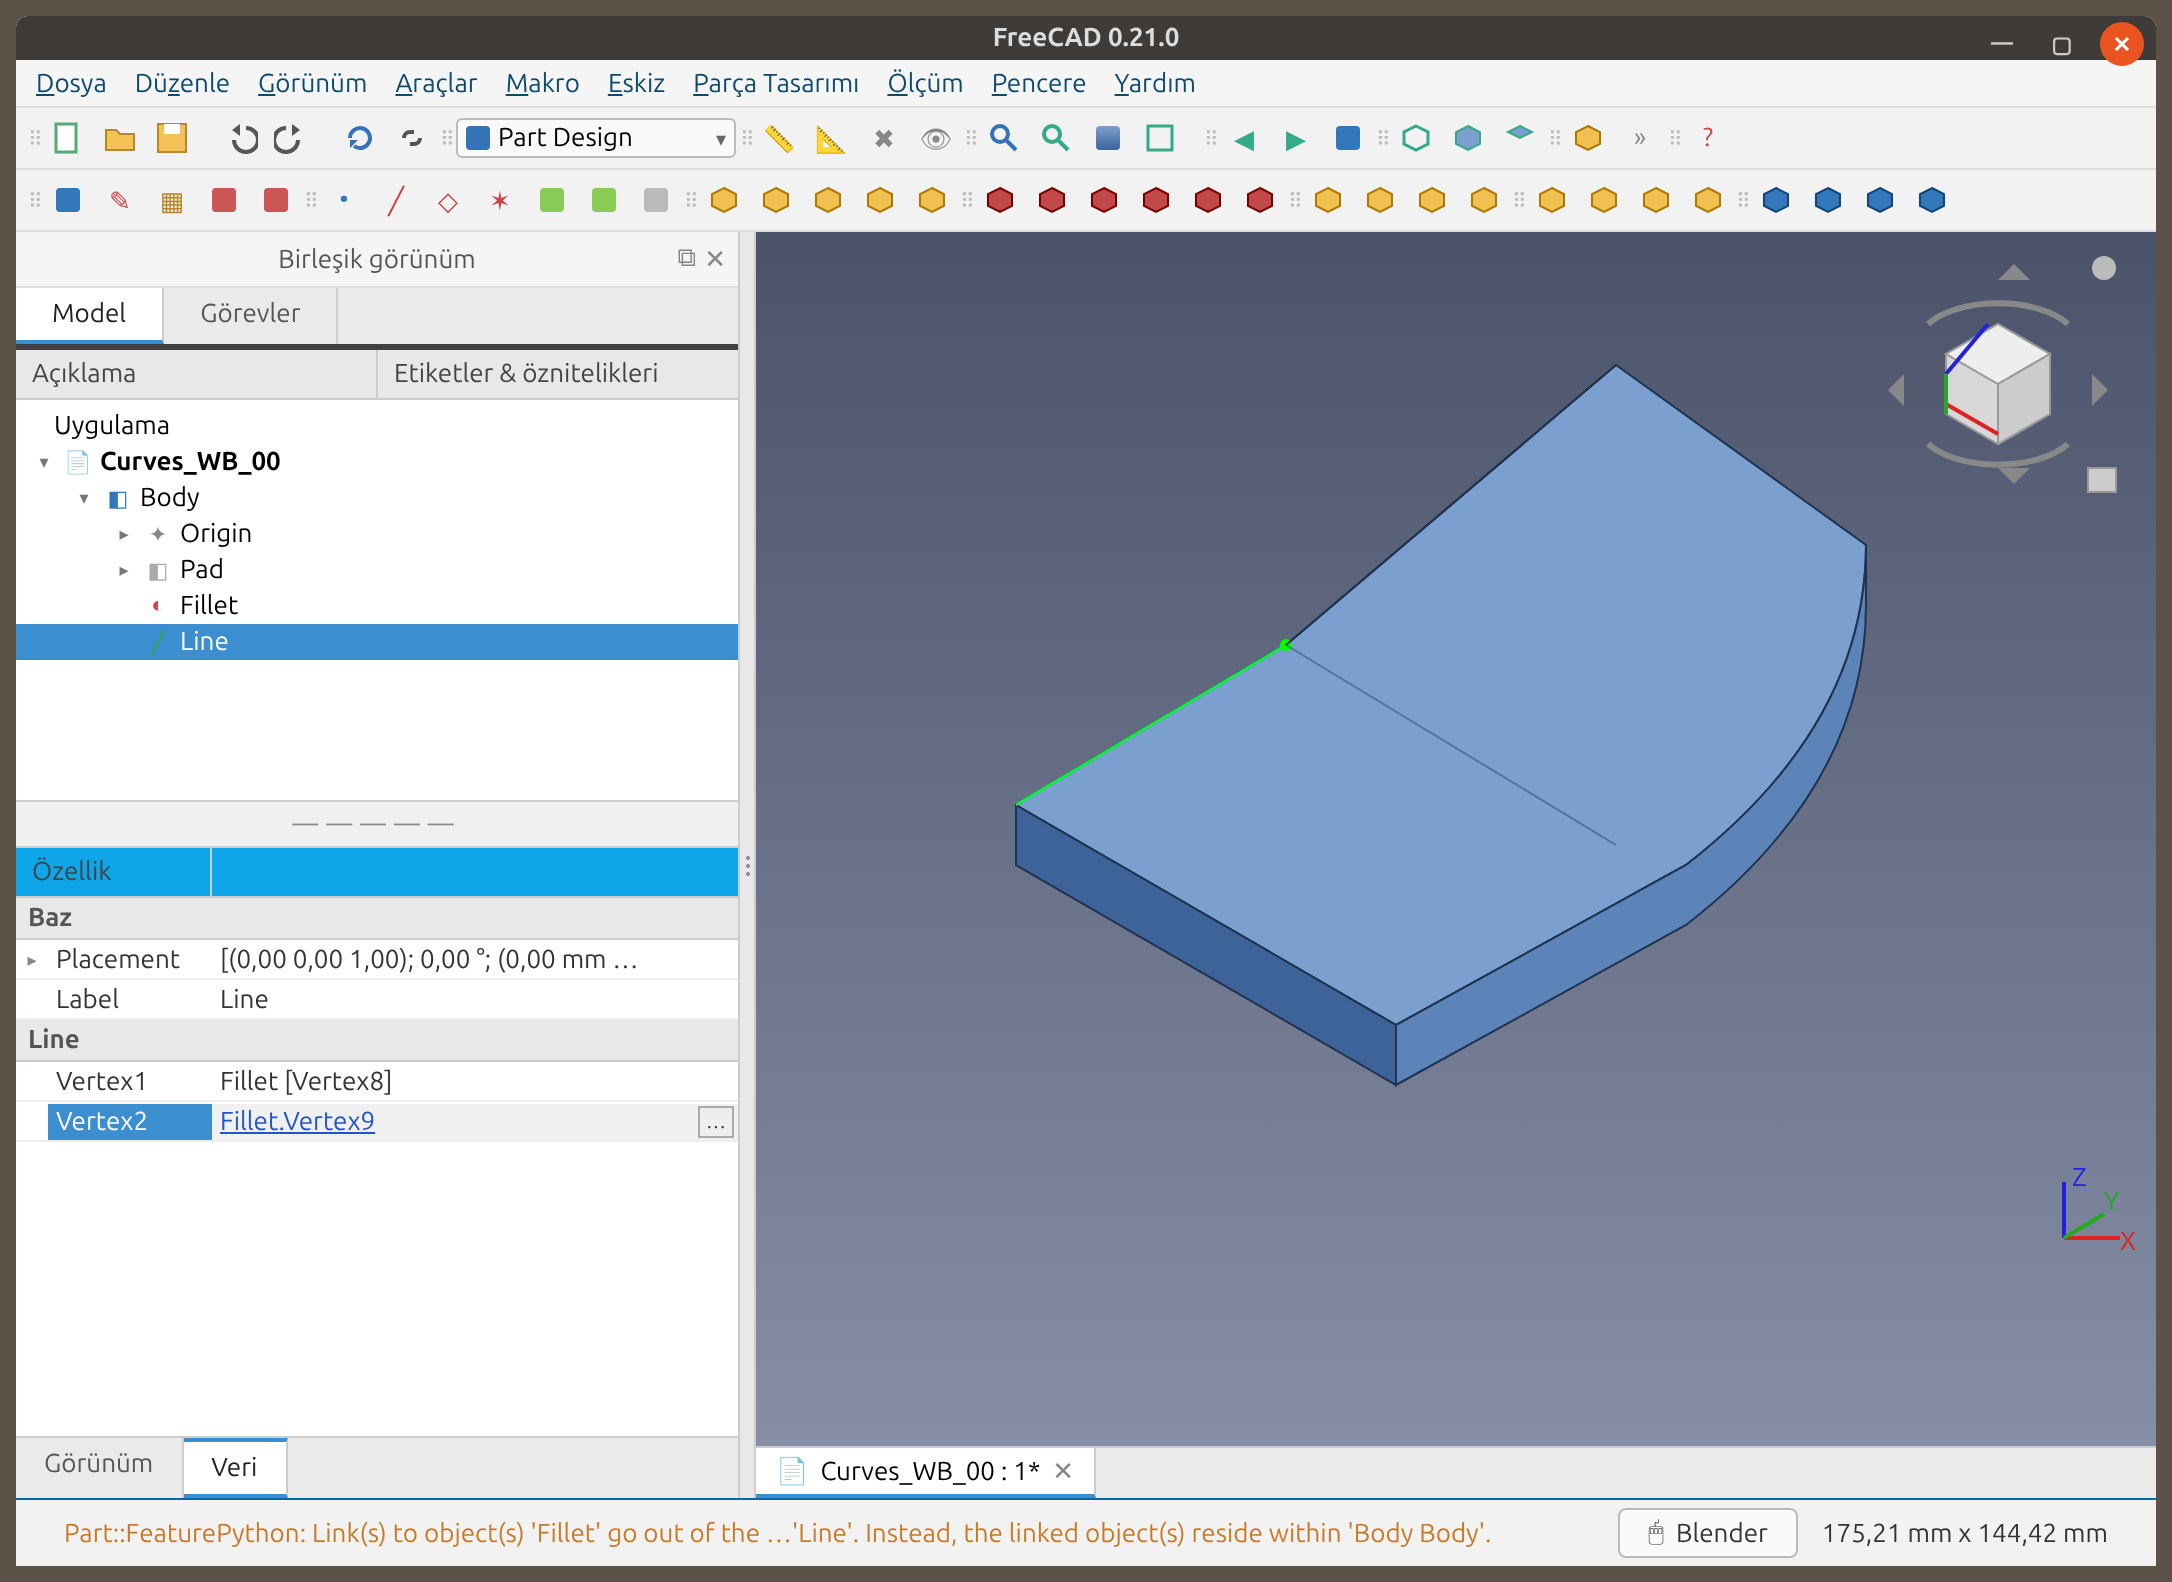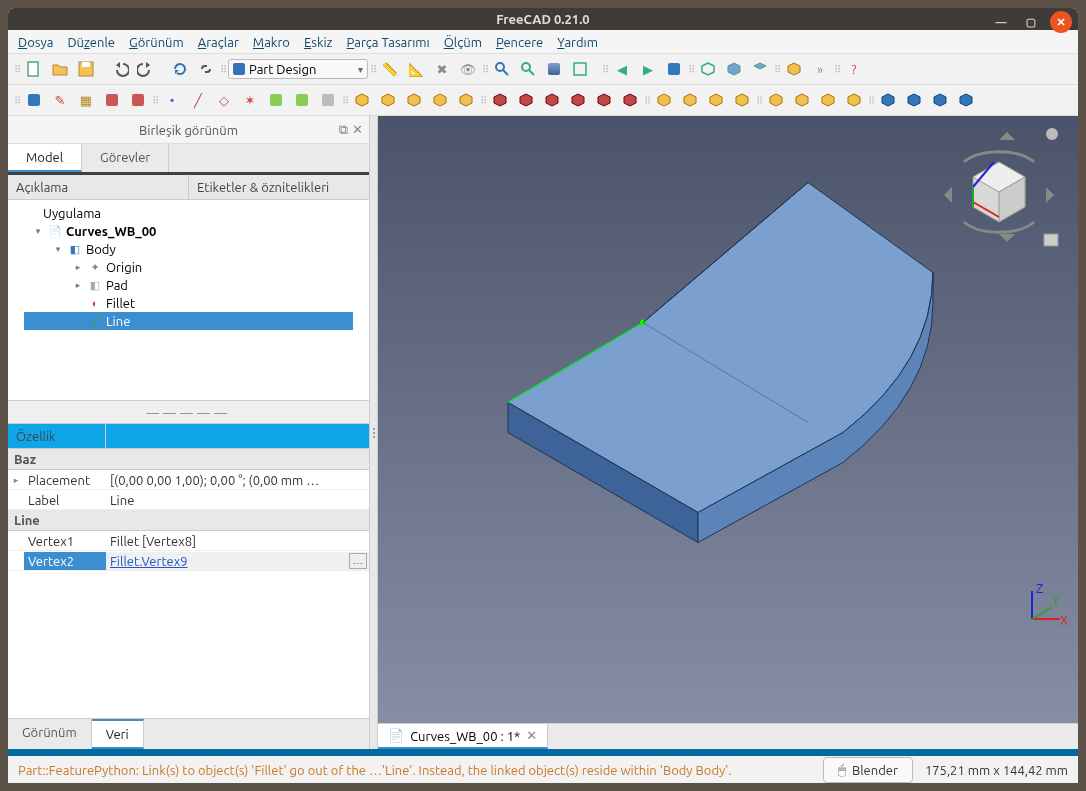--- a/index.html
+++ b/index.html
@@ -25,21 +25,21 @@
 .panel-splitter .dot { width: 2px; height: 2px; background: #888; border-radius: 50%; }
 .panel-title { height: 28px; display: flex; align-items: center; justify-content: center; color: #555; position: relative; border-bottom: 1px solid #ddd; }
 .panel-title .win-btns { position: absolute; right: 6px; display: flex; gap: 4px; color: #888; }
 .tabs { display: flex; background: #eaeaea; border-bottom: 3px solid #404040; }
 .tab { padding: 6px 18px; color: #555; border-right: 1px solid #ccc; }
 .tab.active { background: #fff; color: #222; border-bottom: 2px solid #3b8ed0; }
 .tree-header { display: flex; background: #e8e8e8; border-bottom: 1px solid #ccc; }
 .tree-header div { padding: 5px 8px; color: #444; }
 .tree-header div:first-child { flex: 1; border-right: 1px solid #ccc; }
 .tree-header div:last-child { flex: 1; }
-.tree { padding: 4px 16px; background: #fff; flex: 0 0 auto; min-height: 200px; }
+.tree { padding: 4px 0; background: #fff; flex: 0 0 auto; min-height: 200px; }
 .tree-row { display: flex; align-items: center; height: 18px; padding-left: 4px; gap: 3px; }
 .tree-row.selected { background: #3b8ed0; color: #fff; }
 .tree-exp { width: 12px; color: #777; font-size: 9px; text-align: center; }
 .tree-icon { width: 16px; height: 16px; display: inline-flex; align-items: center; justify-content: center; font-size: 11px; }
 .divider { text-align: center; padding: 4px; color: #888; letter-spacing: 4px; background: #f0f0f0; border-top: 1px solid #ccc; border-bottom: 1px solid #ccc; }
 .prop-header { display: flex; background: #0ea5e9; border-bottom: 1px solid #ccc; }
 .prop-header div { padding: 5px 8px; color: #444; }
 .prop-col1 { width: 98px; border-right: 1px solid #ccc; }
 .prop-col2 { flex: 1; }
 .props { flex: 1; background: #fff; overflow: auto; }
@@ -53,21 +53,21 @@
 .prop-val.editor { background: #f0f0f0; }
 .prop-val .more { position: absolute; right: 2px; width: 18px; height: 16px; border: 1px solid #aaa; background: #eee; font-size: 10px; display: flex; align-items: center; justify-content: center; }
 .prop-val a { color: #1a4fc4; text-decoration: underline; }
 .bottom-tabs { display: flex; border-top: 1px solid #ccc; background: #eaeaea; }
 .bottom-tabs .tab { padding: 6px 14px; }
 .bottom-tabs .tab.active { background: #fff; border-top: 2px solid #3b8ed0; }
 .viewport { flex: 1; position: relative; background: linear-gradient(#4a536a, #8891a8); }
 .doc-tabs { position: absolute; left: 0; right: 0; bottom: 0; background: #eaeaea; border-top: 1px solid #ccc; height: 26px; display: flex; align-items: center; }
 .doc-tab { display: flex; align-items: center; gap: 6px; padding: 4px 10px; background: #fff; border-right: 1px solid #ccc; border-bottom: 2px solid #3b8ed0; height: 100%; }
 .doc-tab .xclose { color: #888; }
-.statusbar { height: 34px; background: #f2f2f2; border-top: 7px solid #0369a1; display: flex; align-items: center; padding: 0 10px; gap: 12px; }
+.statusbar { height: 34px; background: #f2f2f2; border-top: 1px solid #0369a1; display: flex; align-items: center; padding: 0 24px; gap: 12px; }
 .status-msg { flex: 1; color: #c87a28; white-space: nowrap; overflow: hidden; }
 .nav-btn { border: 1px solid #bbb; background: #fafafa; border-radius: 4px; padding: 4px 14px; display: flex; align-items: center; gap: 6px; color: #333; }
 .navcube { position: absolute; top: 6px; right: 14px; width: 130px; height: 130px; }
 .axis-gizmo { position: absolute; right: 10px; bottom: 120px; width: 46px; height: 46px; }
 svg .cube-face { fill: #5d84b8; stroke: #1f3350; stroke-width: 1; }
 svg .cube-dark { fill: #3e6398; }
 svg .cube-top { fill: #7ba0cf; }
 svg .edge-line { stroke: #00ff33; stroke-width: 1.2; }
 .icon-sq { width: 12px; height: 12px; display: inline-block; border-radius: 2px; }
 </style>

